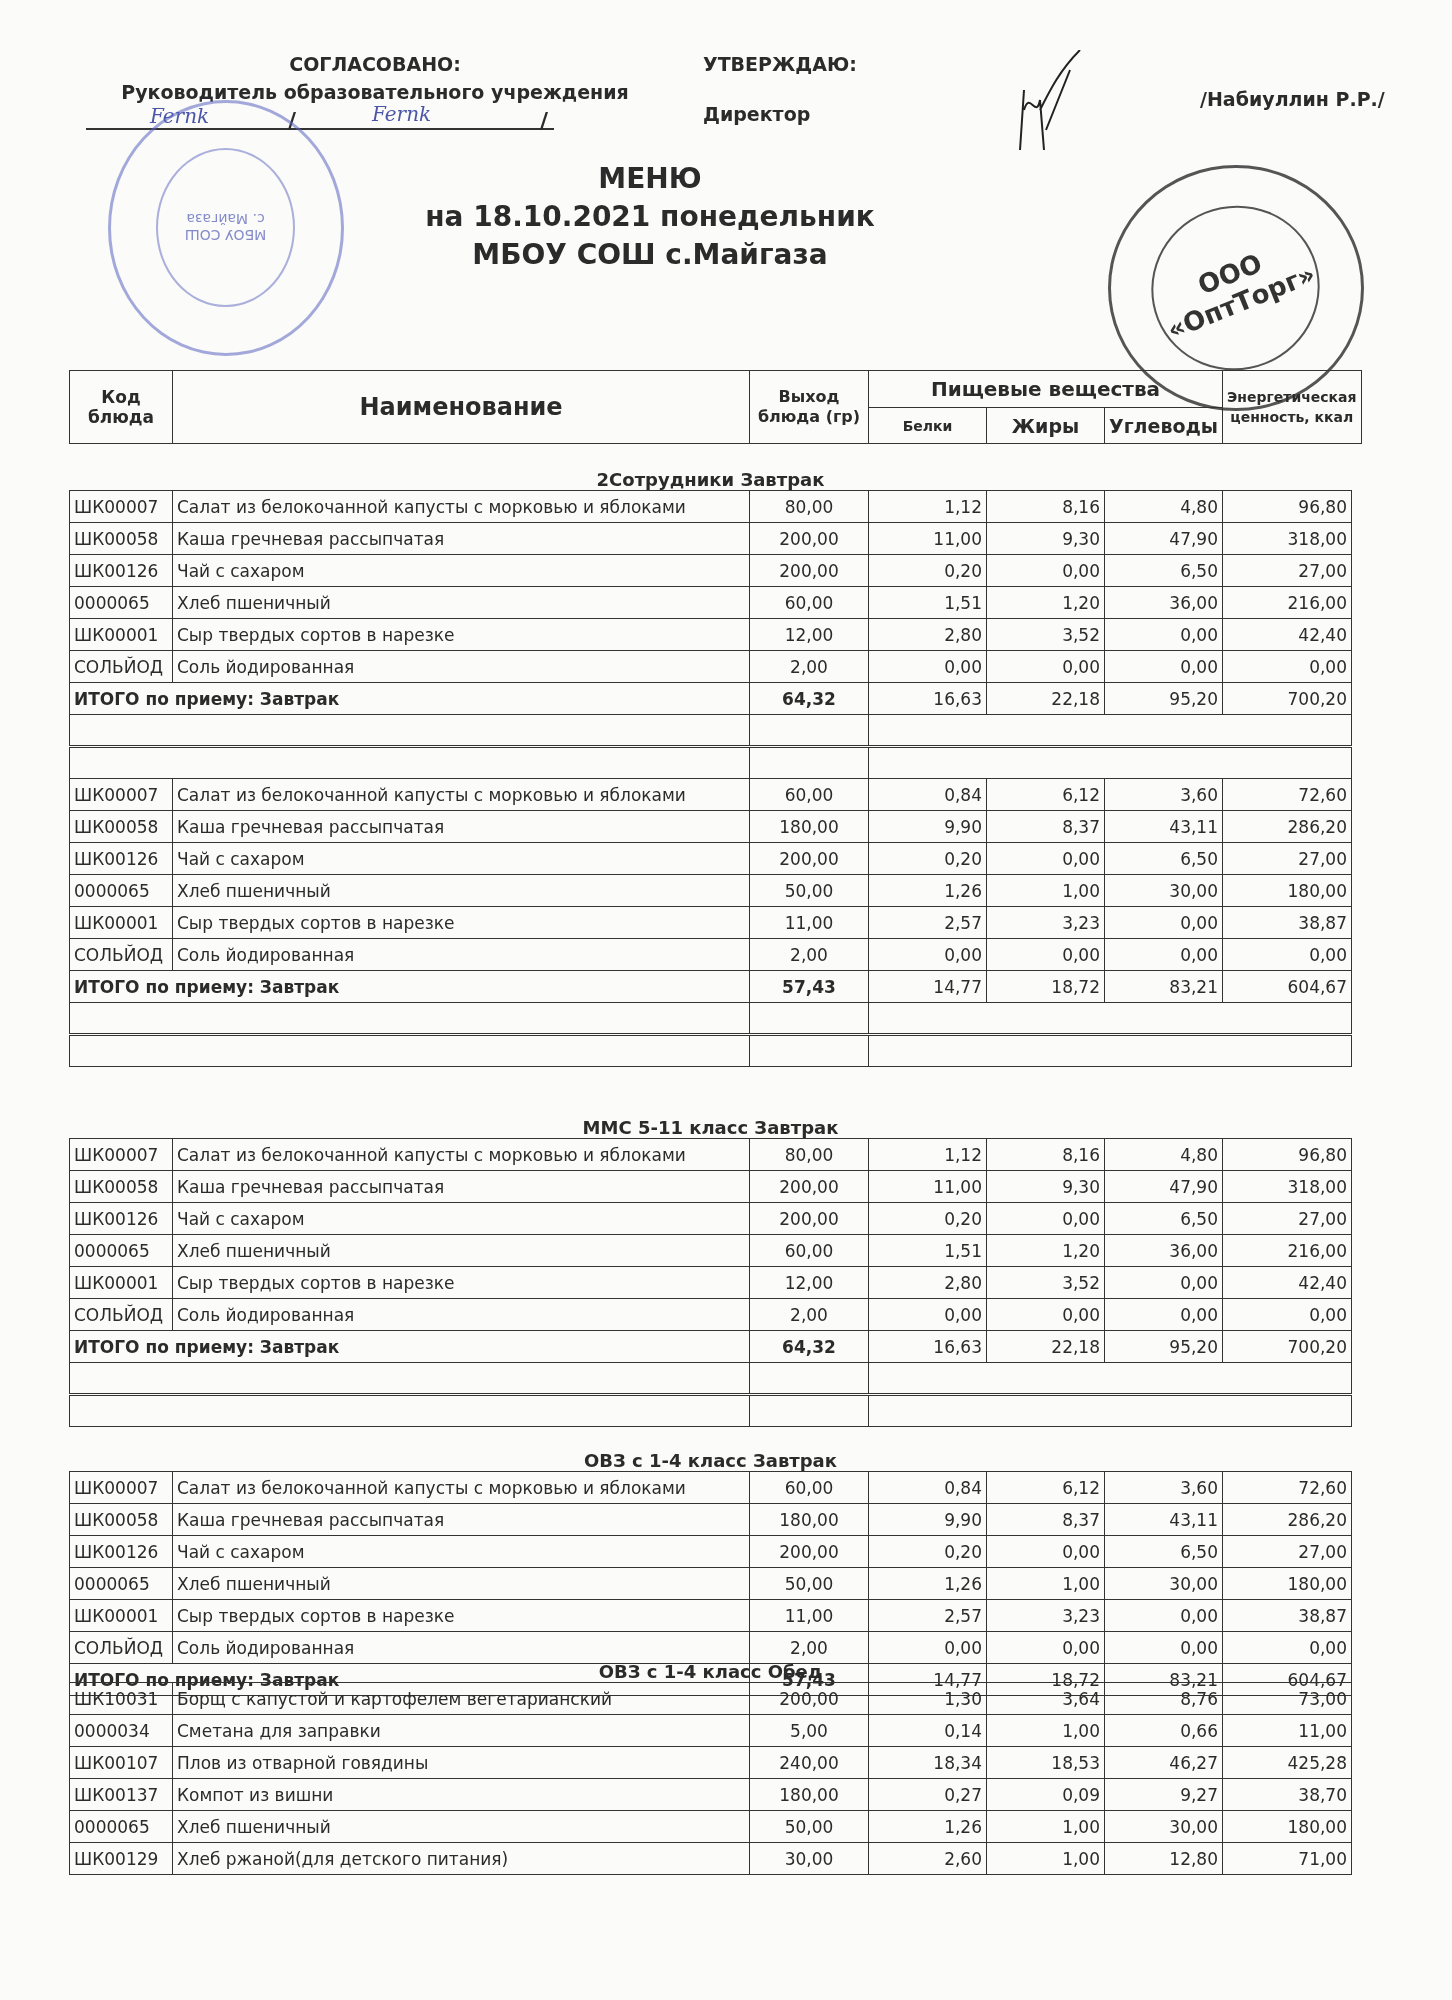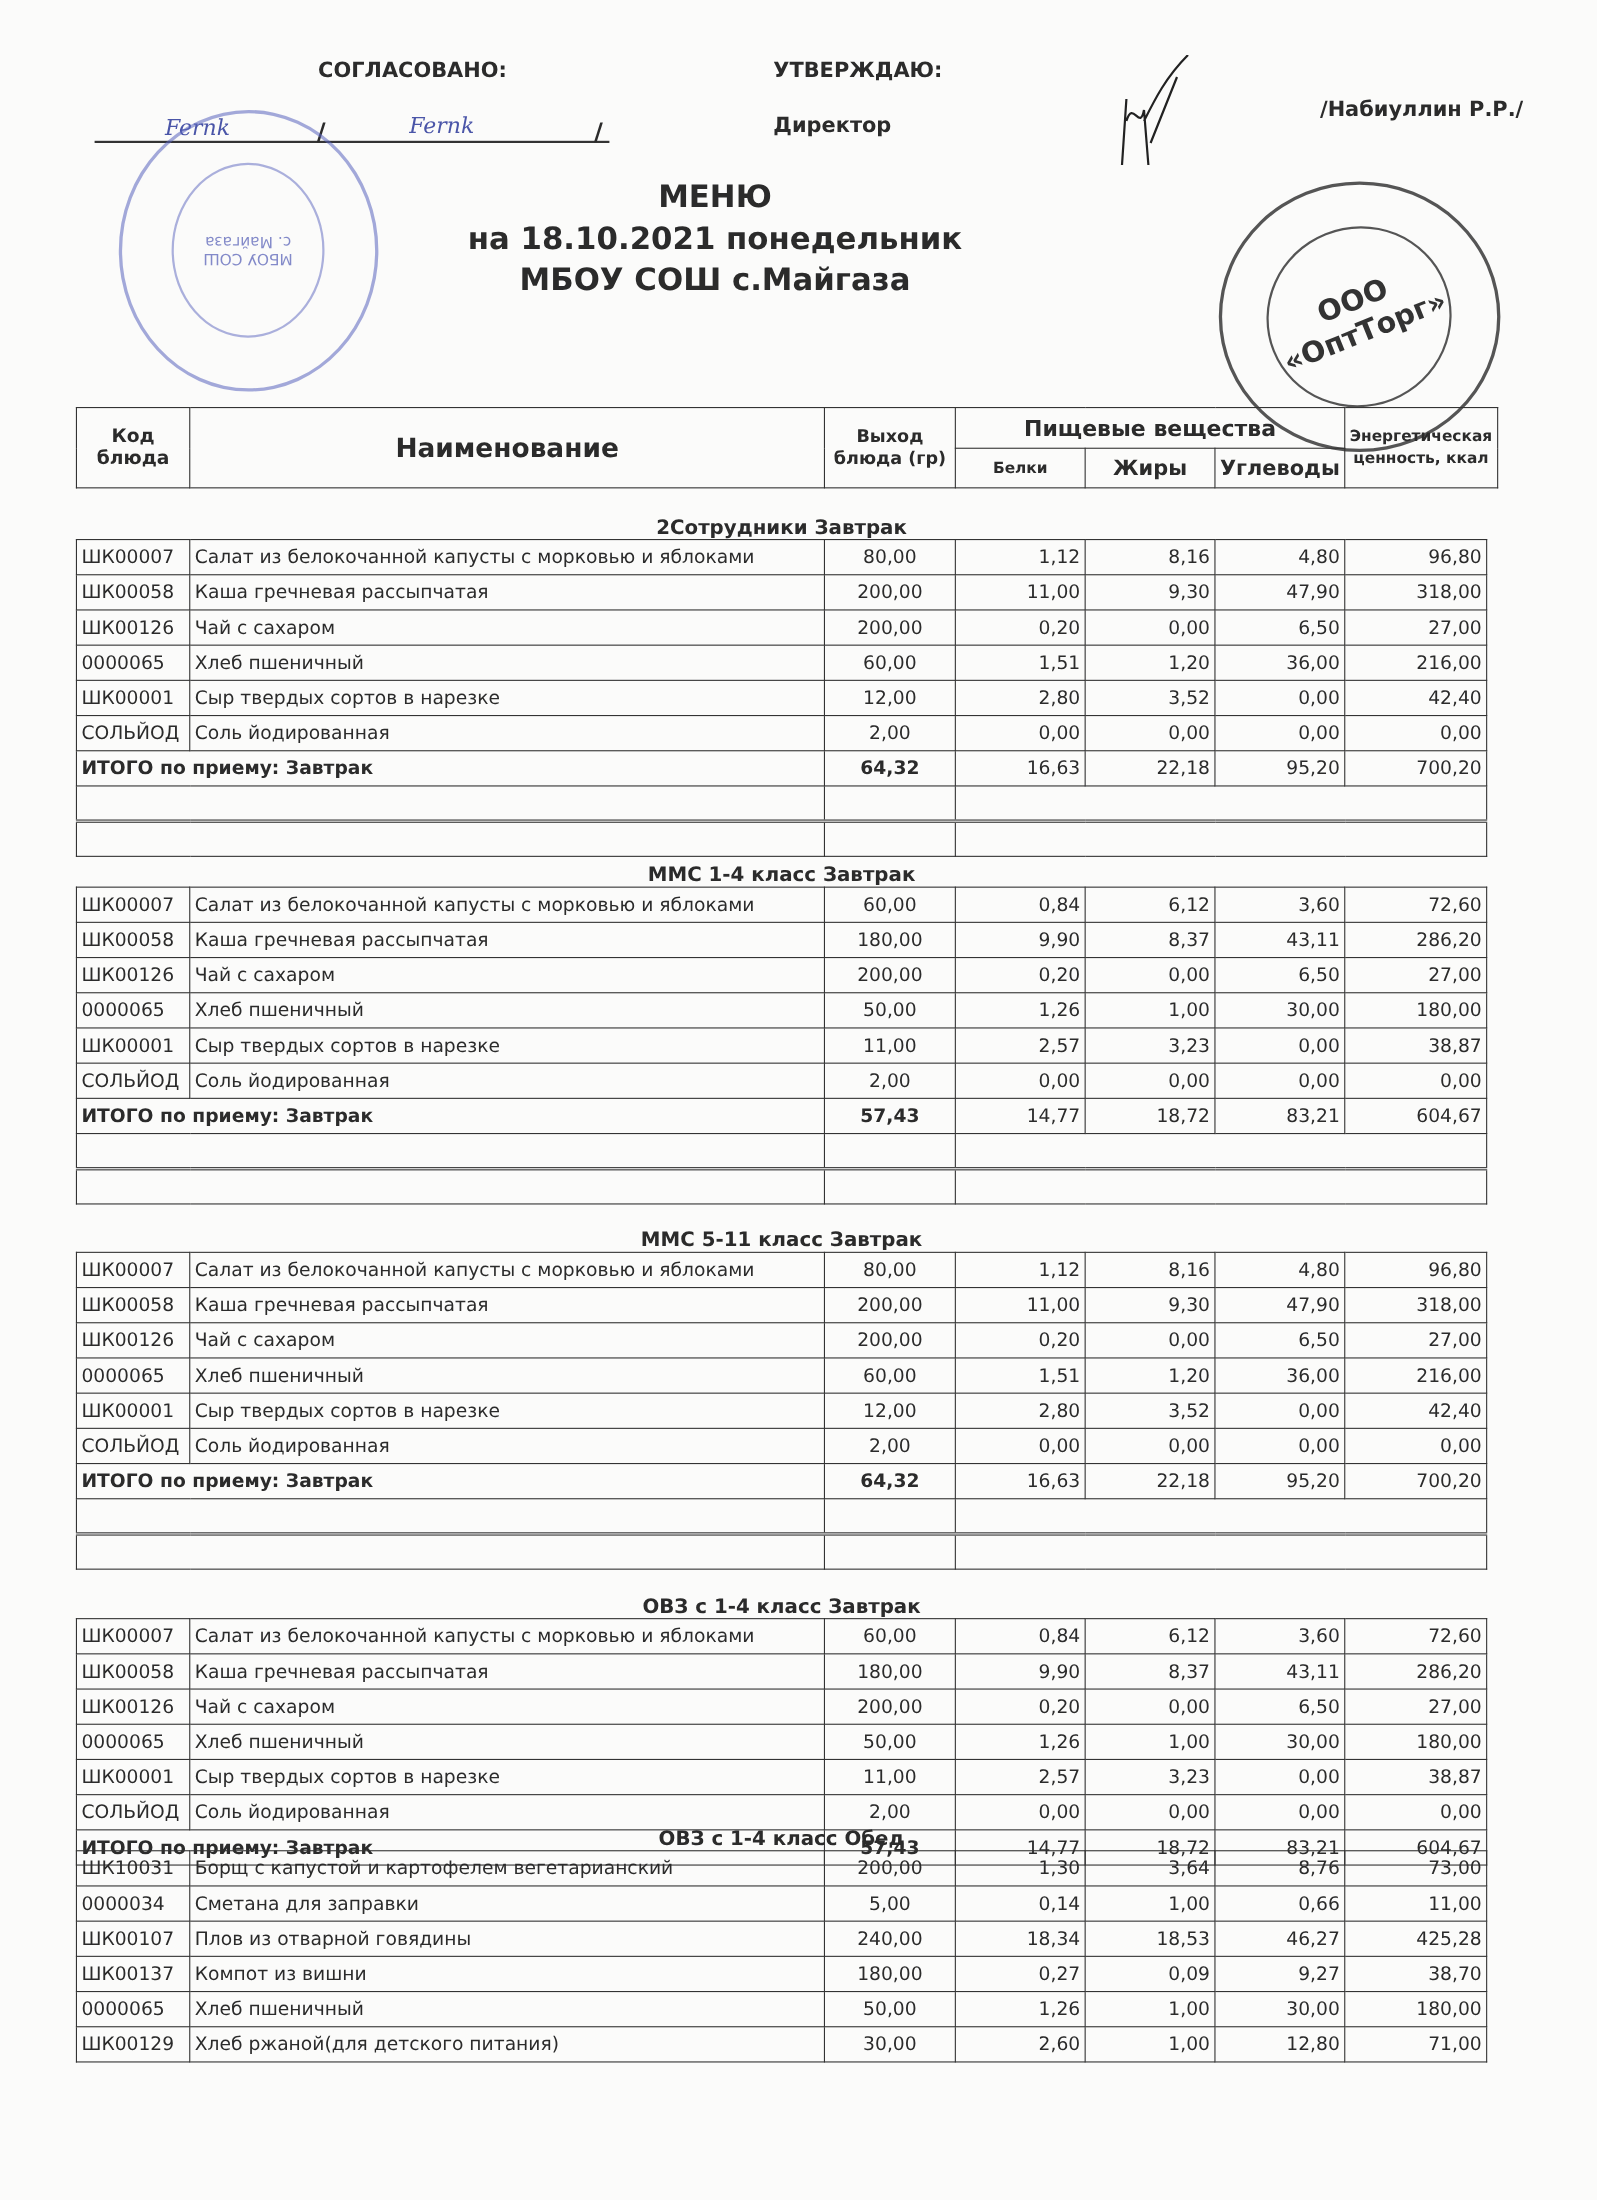--- a/index.html
+++ b/index.html
@@ -32,20 +32,21 @@
   .sect-title{text-align:center;font-weight:bold;font-size:18px;border:none;padding:0;height:28px;vertical-align:bottom;}
   .row td{height:31px;}
   .blank td{height:30px;}
   .gap td{border-top:3px double #333;}
 </style>
 </head>
 <body>
 
 <div class="abs hdr-left">
   <div>СОГЛАСОВАНО:</div>
+  <div>Руководитель образовательного учреждения</div>
 </div>
 <div class="abs sigline"></div>
 <div class="abs signature" style="left:150px;top:104px;">Fernk</div>
 <div class="abs sigslash" style="left:288px;top:108px;">/</div>
 <div class="abs signature" style="left:372px;top:102px;">Fernk</div>
 <div class="abs sigslash" style="left:540px;top:108px;">/</div>
 
 <div class="abs hdr-mid">
   <div>УТВЕРЖДАЮ:</div>
   <div style="margin-top:22px">Директор</div>
@@ -197,23 +198,20 @@
       <colgroup>
         <col class="c-code">
         <col class="c-name">
         <col class="c-yield">
         <col class="c-num">
         <col class="c-num">
         <col class="c-num">
         <col class="c-en">
       </colgroup>
       <tbody>
-        <tr>
-          <td colspan="7" class="sect-title">ММС 1-4 класс Завтрак</td>
-        </tr>
         <tr class="row">
         <td>ШК00007</td>
         <td>Салат из белокочанной капусты с морковью и яблоками</td>
         <td class="ctr">60,00</td>
         <td class="num">0,84</td>
         <td class="num">6,12</td>
         <td class="num">3,60</td>
         <td class="num">72,60</td>
         </tr>
         <tr class="row">

